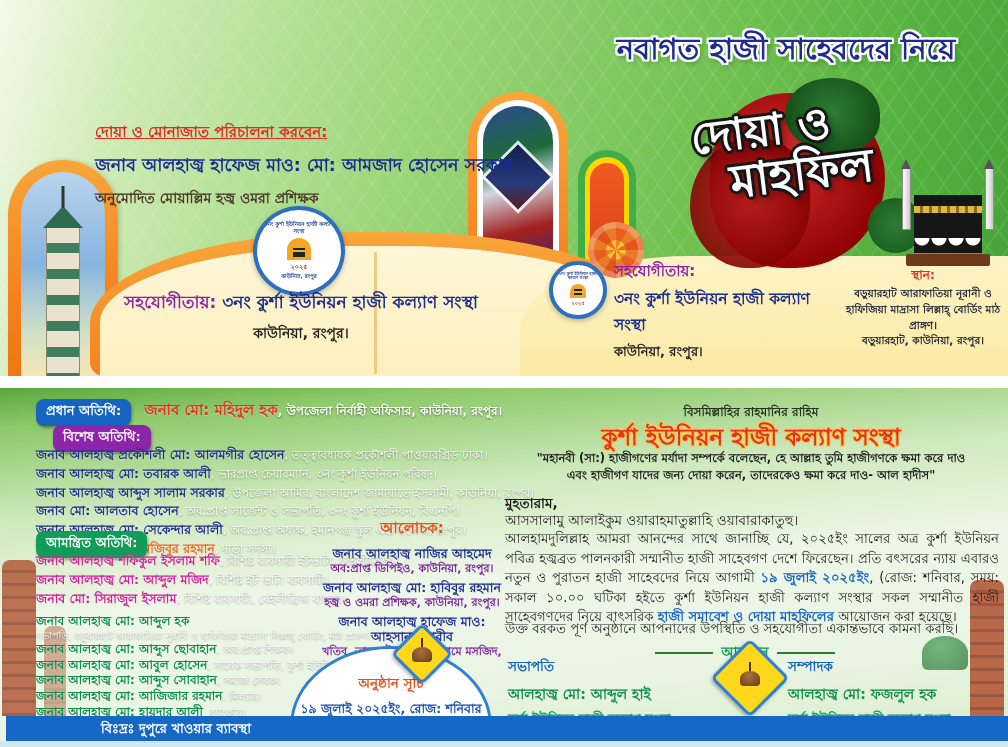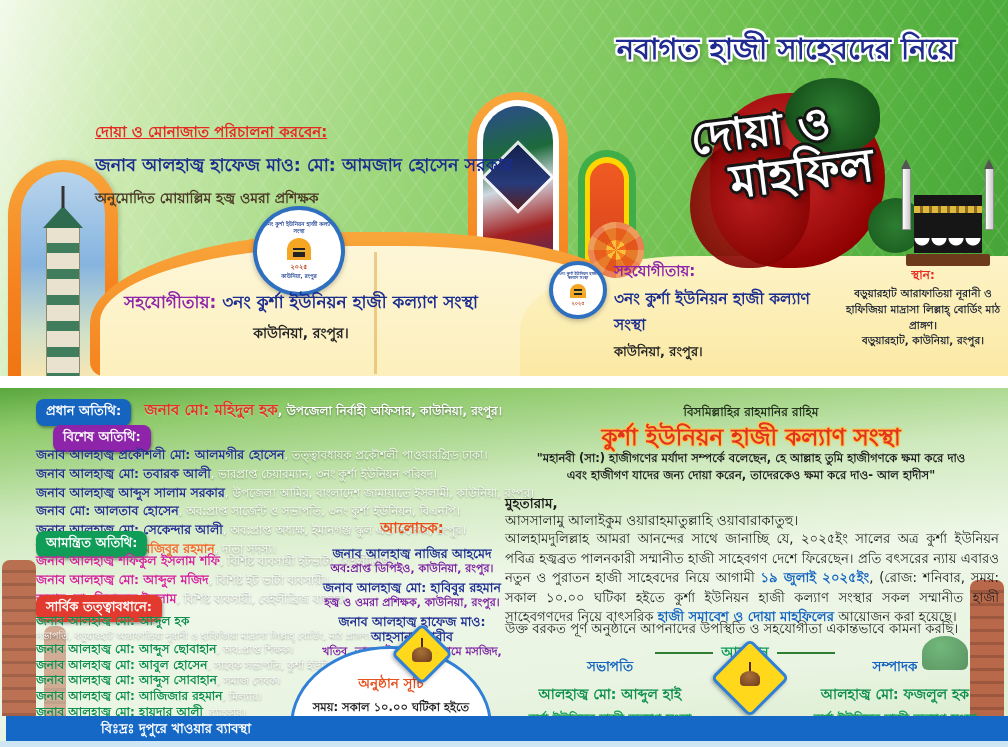--- a/index.html
+++ b/index.html
@@ -138,21 +138,21 @@
     text-shadow:1px 1px 0 #f9c74f,-1px -1px 0 #f9c74f,1px -1px 0 #f9c74f,-1px 1px 0 #f9c74f;}
   .hadith{left:505px;top:62px;width:492px;text-align:center;font-size:11.5px;color:#1d1d1d;line-height:1.45;font-weight:bold;z-index:4;}
   .salut{left:505px;top:105px;font-size:13.5px;color:#1b1b1b;font-weight:bold;z-index:4;}
   .salam{left:505px;top:122px;font-size:13.5px;color:#1b1b1b;z-index:4;}
   .bodytext{left:505px;top:141px;width:494px;font-size:13.2px;color:#1b1b1b;line-height:1.48;text-align:justify;z-index:4;}
   .hl{color:#1565c0;font-weight:bold;}
   .invite{left:505px;top:231px;width:494px;font-size:13.2px;color:#1b1b1b;z-index:4;}
   .ahbane{left:595px;top:253px;width:300px;display:flex;align-items:center;justify-content:center;gap:8px;z-index:4;}
   .ahbane .dash{width:58px;height:2px;background:#2e7d32;}
   .ahbane .t{color:#0f9d58;font-size:14px;font-weight:bold;}
-  .signer{z-index:4;text-align:center;}
+  .signer{z-index:4;}
   .signer .st{color:#1565c0;font-size:13.5px;font-weight:bold;}
   .signer .sn{color:#0e8f4b;font-size:14px;font-weight:bold;margin-top:4px;}
   .signer .so{color:#119d52;font-size:12.5px;font-weight:bold;margin-top:3px;}
   .president{left:508px;top:268px;width:204px;}
   .secretary{left:788px;top:268px;width:214px;}
   .diamond{background:#ffd81c;border:3px solid #2f80d6;border-radius:6px;transform:rotate(45deg);z-index:5;box-shadow:0 2px 4px rgba(0,0,0,.3);}
   .diamond .inr{position:absolute;inset:0;transform:rotate(-45deg);display:flex;align-items:center;justify-content:center;}
   .dome{width:20px;height:15px;background:radial-gradient(circle at 45% 30%,#a8713a,#6d3a1c);border-radius:50% 50% 4px 4px;position:relative;}
   .dome::after{content:"";position:absolute;left:50%;top:-9px;width:2px;height:9px;background:#4d2a12;transform:translateX(-50%);}
   .diamond-big{left:722px;top:262px;width:56px;height:56px;}
@@ -291,21 +291,20 @@
       <div class="gl"><span class="nm nm-orange">জনাব আলহাজ্ব মো: মজিবুর রহমান</span><span>, দাতা সদস্য।</span></div>
     </div>
 
     <div class="abs badge-invited"><span class="badge bg-green">আমন্ত্রিত অতিথি:</span></div>
     <div class="abs invited-list">
       <div class="gl"><span class="nm nm-pink">জনাব আলহাজ্ব শফিকুল ইসলাম শফি</span><span>, বিশিষ্ট ব্যবসায়ী ইটভাটা, বেইলীব্রিজ।</span></div>
       <div class="gl"><span class="nm nm-pink">জনাব আলহাজ্ব মো: আব্দুল মজিদ</span><span>, বিশিষ্ট ইট ভাটা ব্যবসায়ী।</span></div>
       <div class="gl"><span class="nm nm-pink">জনাব মো: সিরাজুল ইসলাম</span><span>, বিশিষ্ট ব্যবসায়ী, বেইলীব্রিজ বাজার।</span></div>
     </div>
 
-    <div class="abs badge-super"><span class="badge bg-red">সার্বিক তত্ত্বাবধানে:</span></div>
     <div class="abs super-list">
       <div class="gl"><span class="nm nm-green">জনাব আলহাজ্ব মো: আব্দুল হক</span></div>
       <div class="super-sub">সভাপতি, বড়ুয়ারহাট আরাফাতিয়া নূরানী ও হাফিজিয়া মাদ্রাসা লিল্লাহ্ বোর্ডিং, মাঠ প্রাঙ্গণ।</div>
       <div class="gl"><span class="nm nm-green">জনাব আলহাজ্ব মো: আব্দুস ছোবাহান</span><span>, অব:প্রাপ্ত শিক্ষক।</span></div>
       <div class="gl"><span class="nm nm-green">জনাব আলহাজ্ব মো: আবুল হোসেন</span><span>, সাবেক সভাপতি, কুর্শা ইউনিয়ন হাজী সংস্থা।</span></div>
       <div class="gl"><span class="nm nm-green">জনাব আলহাজ্ব মো: আব্দুস সোবাহান</span><span>, সমাজ সেবক।</span></div>
       <div class="gl"><span class="nm nm-green">জনাব আলহাজ্ব মো: আজিজার রহমান</span><span>, মিল্যার।</span></div>
       <div class="gl"><span class="nm nm-green">জনাব আলহাজ্ব মো: হায়দার আলী</span><span>, ব্যাংকার।</span></div>
       <div class="gl"><span class="nm nm-green">জনাব আলহাজ্ব মো: ছামছুল হক</span><span>, বিশিষ্ট কাঠ ব্যবসায়ী।</span></div>
       <div class="gl"><span class="nm nm-green">জনাব আলহাজ্ব মো: আমজাদ হোসেন</span><span>, অব:প্রাপ্ত শিক্ষক।</span></div>
@@ -351,20 +350,21 @@
         </div>
     </div>
     <div class="abs signer secretary">
       <div class="st">সম্পাদক</div>
       <div class="sn">আলহাজ্ব মো: ফজলুল হক</div>
       <div class="so">কুর্শা ইউনিয়ন হাজী কল্যাণ সংস্থা</div>
     </div>
 
     <div class="abs schedule">
       <div class="t">অনুষ্ঠান সূচি</div>
+      <div class="d1">১৯ জুলাই ২০২৫ইং, রোজ: শনিবার</div>
       <div class="d2">সময়: সকাল ১০.০০ ঘটিকা হইতে</div>
     </div>
     <div class="abs diamond diamond-small">
       <div class="inr">
           <div class="dome"></div>
         </div>
     </div>
 
     <div class="abs note-strip">
       <div class="t">বিঃদ্রঃ দুপুরে খাওয়ার ব্যাবস্থা</div>

